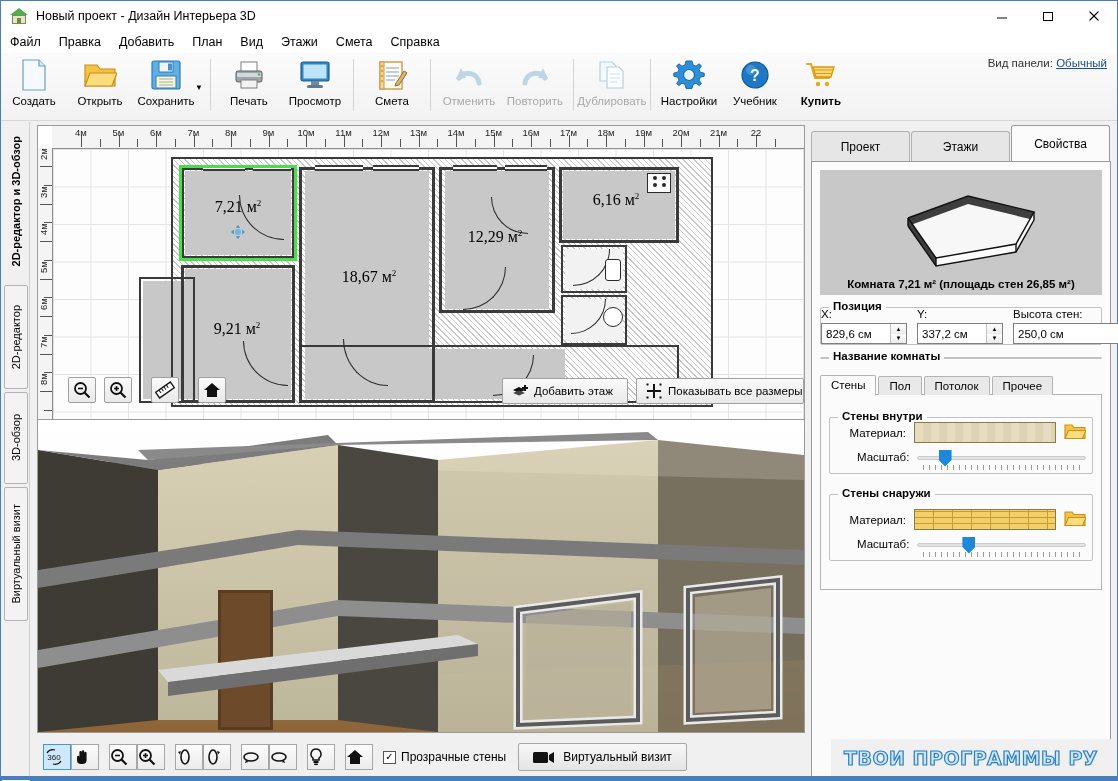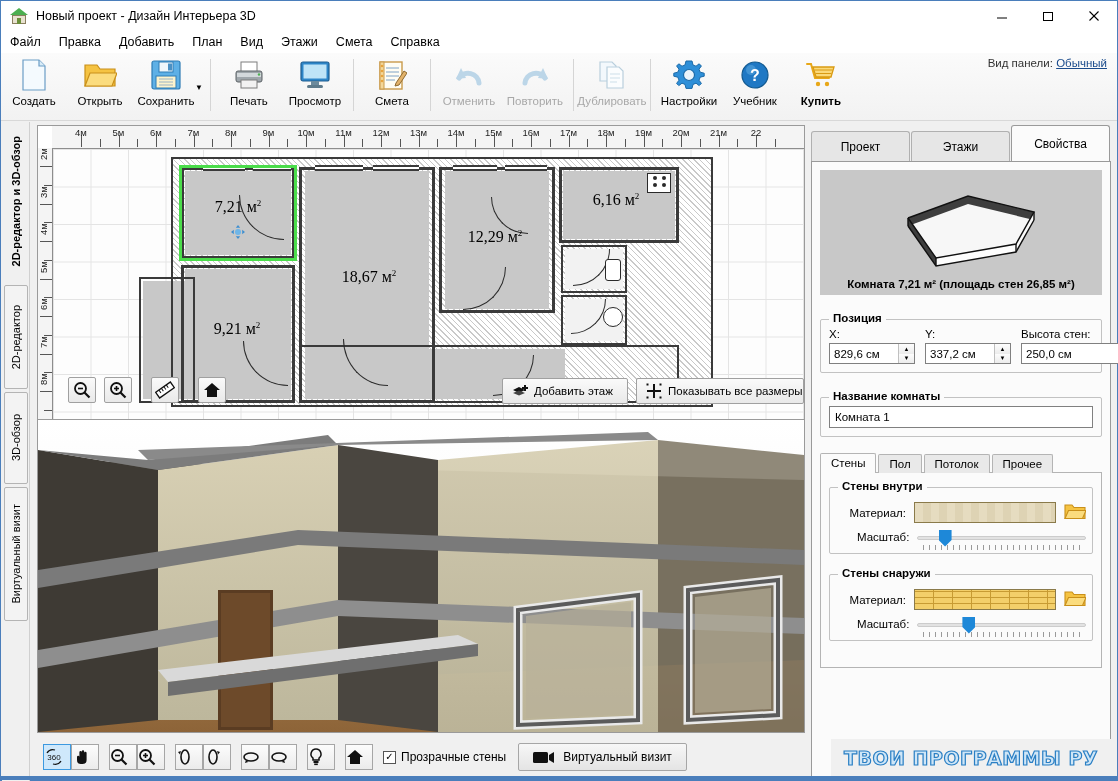--- a/index.html
+++ b/index.html
@@ -110,21 +110,21 @@
   .tabs{display:flex;height:36px;align-items:flex-end;}
   .tab{flex:1;height:30px;background:#e6e6e6;border:1px solid #b0b0b0;border-bottom:none;
        border-radius:3px 3px 0 0;display:flex;align-items:center;justify-content:center;
        font-size:12px;margin-right:1px;box-sizing:border-box;}
   .tab.sel{height:36px;background:#fbfbfb;border-color:#9a9a9a;font-weight:normal;}
   .pbody{position:absolute;left:0;top:36px;width:300px;height:616px;
          background:#fbfbfb;border:1px solid #9a9a9a;box-sizing:border-box;padding:8px;}
   .preview{width:282px;height:125px;background:#c8c8c8;position:relative;overflow:hidden;}
   .prevcap{position:absolute;left:0;bottom:0;width:100%;height:22px;background:#c8c8c8;
            display:flex;align-items:center;justify-content:center;font-size:11.5px;font-weight:bold;}
-  .group{border:1px solid #c2c2c2;border-radius:2px;margin-top:24px;padding:8px;position:relative;box-sizing:border-box;}
+  .group{border:1px solid #c2c2c2;border-radius:2px;margin-top:12px;position:relative;box-sizing:border-box;}
   .glegend{position:absolute;top:-8px;left:8px;background:#fbfbfb;padding:0 4px;
            font-size:11.5px;font-weight:bold;}
   .fieldrow{display:flex;gap:10px;}
   .field{display:flex;flex-direction:column;}
   .flabel{font-size:11.5px;margin-bottom:3px;}
   .spin{display:flex;align-items:stretch;border:1px solid #808080;background:#fff;
         width:86px;height:21px;box-sizing:border-box;}
   .spin .val{flex:1;display:flex;align-items:center;padding-left:4px;font-size:11.5px;}
   .spin .arrows{width:15px;border-left:1px solid #c0c0c0;display:flex;flex-direction:column;}
   .spin .arrows div{flex:1;display:flex;align-items:center;justify-content:center;
@@ -806,41 +806,40 @@
             <div class="spin wide">
               <div class="val">250,0 см</div>
 
             </div>
           </div>
         </div>
       </div>
 
       <div class="group">
         <div class="glegend">Название комнаты</div>
-        <div class="txtin" placeholder="Комната 1">Комната 1</div>
       </div>
 
       <div class="subtabs">
         <div class="stab sel">
           <span>Стены</span>
         </div>
         <div class="stab">
           <span>Пол</span>
         </div>
         <div class="stab">
           <span>Потолок</span>
         </div>
         <div class="stab">
           <span>Прочее</span>
         </div>
       </div>
 
       <div class="stpanel">
 
-        <div class="group" style="margin-top:4px;padding:10px 6px 10px 6px;">
+        <div class="group" style="margin-top:12px;padding:0 6px 10px 6px;">
           <div class="glegend">Стены внутри</div>
           <div class="matrow">
             <div class="matlbl">Материал:</div>
             <div class="swatch" style="background:
                    repeating-linear-gradient(90deg,#e6dcc0 0 8px,#ded3b4 8px 16px),
                    radial-gradient(circle at 12px 10px,#cfc49f 0 4px,transparent 5px),
                    radial-gradient(circle at 48px 10px,#cfc49f 0 4px,transparent 5px);
                    background-color:#e3d9bd;"></div>
             <div class="folder">
               <svg width="22" height="18" viewBox="0 0 22 18">

